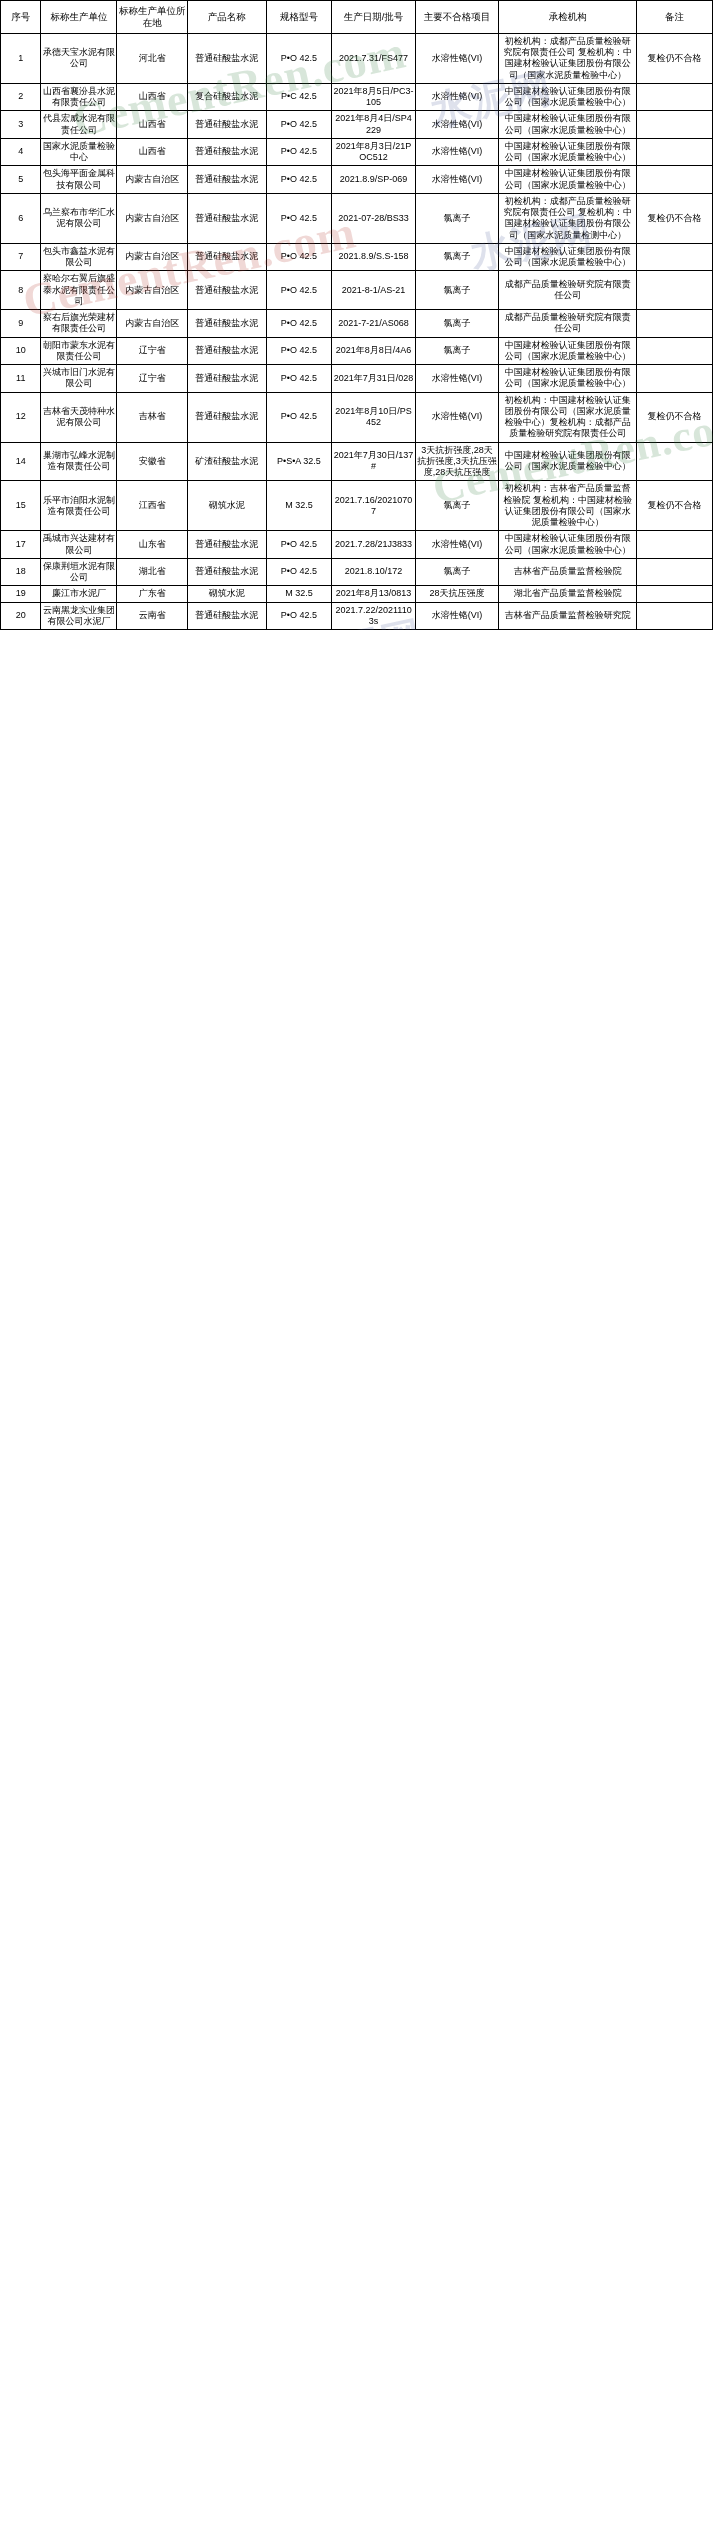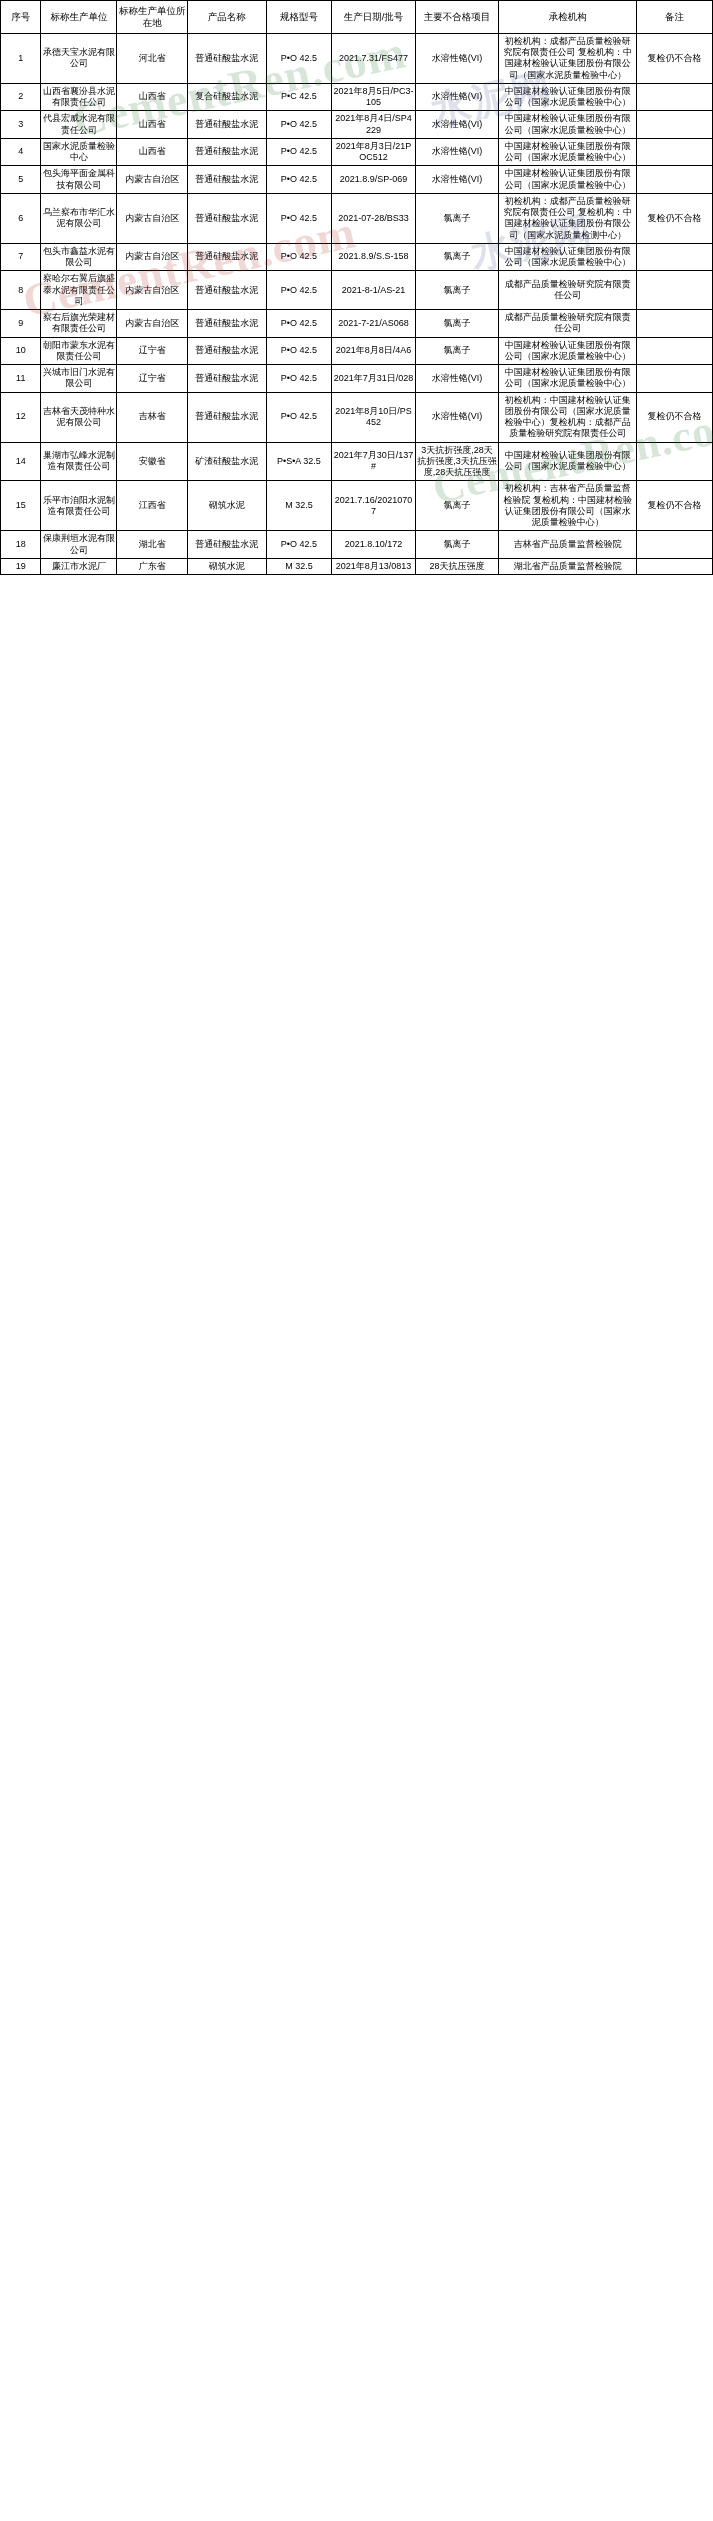--- a/index.html
+++ b/index.html
@@ -267,20 +267,31 @@
         <td>乐平市洎阳水泥制造有限责任公司</td>
         <td>江西省</td>
         <td>砌筑水泥</td>
         <td>M 32.5</td>
         <td>2021.7.16/20210707</td>
         <td>氯离子</td>
         <td class="small">初检机构：吉林省产品质量监督检验院 复检机构：中国建材检验认证集团股份有限公司（国家水泥质量检验中心）</td>
         <td class="note">复检仍不合格</td>
       </tr>
       <tr>
+        <td>17</td>
+        <td>禹城市兴达建材有限公司</td>
+        <td>山东省</td>
+        <td>普通硅酸盐水泥</td>
+        <td>P•O 42.5</td>
+        <td>2021.7.28/21J3833</td>
+        <td>水溶性铬(VI)</td>
+        <td class="small">中国建材检验认证集团股份有限公司（国家水泥质量检验中心）</td>
+        <td class="note"></td>
+      </tr>
+      <tr>
         <td>18</td>
         <td>保康荆垣水泥有限公司</td>
         <td>湖北省</td>
         <td>普通硅酸盐水泥</td>
         <td>P•O 42.5</td>
         <td>2021.8.10/172</td>
         <td>氯离子</td>
         <td class="small">吉林省产品质量监督检验院</td>
         <td class="note"></td>
       </tr>
@@ -288,14 +299,25 @@
         <td>19</td>
         <td>廉江市水泥厂</td>
         <td>广东省</td>
         <td>砌筑水泥</td>
         <td>M 32.5</td>
         <td>2021年8月13/0813</td>
         <td>28天抗压强度</td>
         <td class="small">湖北省产品质量监督检验院</td>
         <td class="note"></td>
       </tr>
+      <tr>
+        <td>20</td>
+        <td>云南黑龙实业集团有限公司水泥厂</td>
+        <td>云南省</td>
+        <td>普通硅酸盐水泥</td>
+        <td>P•O 42.5</td>
+        <td>2021.7.22/20211103s</td>
+        <td>水溶性铬(VI)</td>
+        <td class="small">吉林省产品质量监督检验研究院</td>
+        <td class="note"></td>
+      </tr>
     </tbody>
 </table>
 
 </body></html>

